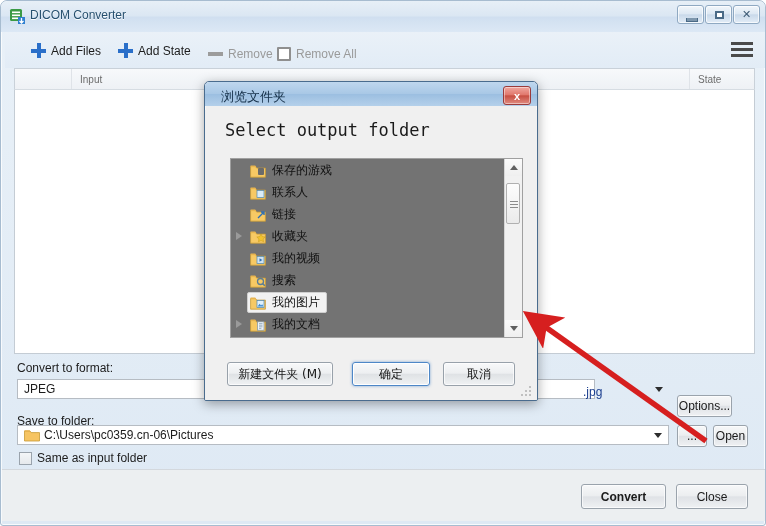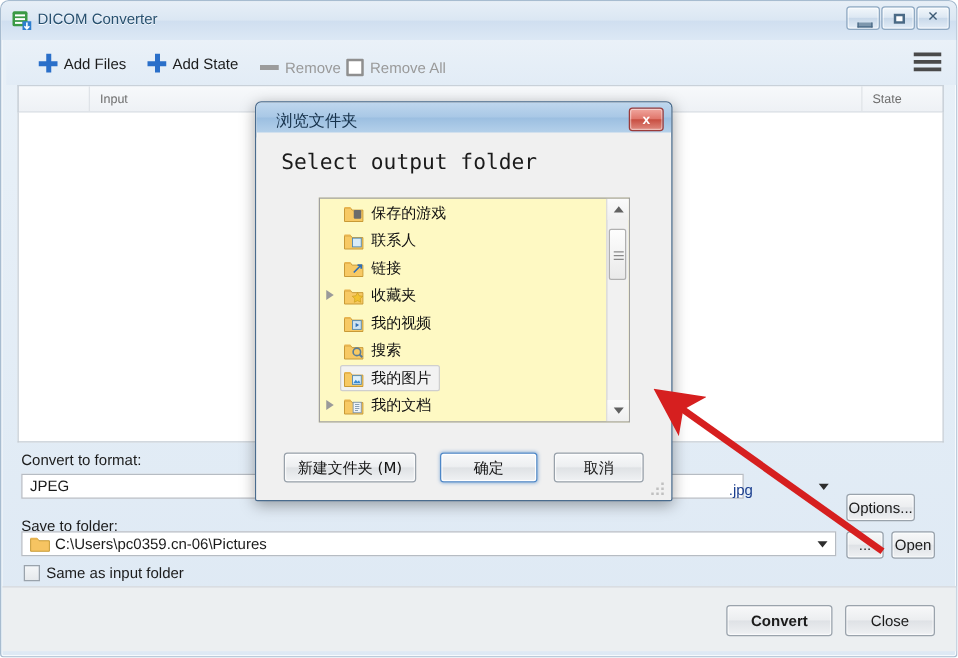--- a/index.html
+++ b/index.html
@@ -218,26 +218,25 @@
   #dlg-body{
     position:absolute;left:0;top:28px;width:100%;bottom:0;
     background:#f0f0f0;
   }
   #dlg-prompt{
     position:absolute;left:20px;top:10px;
     font-family:"DejaVu Sans Mono","Liberation Mono",monospace;
     font-size:17px;color:#1a1a1a;
   }
   #tree-box{
-    position:absolute;left:25px;top:48px;width:249px;height:180px;
-    background:#fef9c3;
+    position:absolute;left:25px;top:48px;width:293px;height:180px;
+    background:#737373;
     box-sizing:border-box;
     border:1px solid #a0a0a0;
     overflow:hidden;
-    margin-left:25px;
   }
   #tree-list{
     position:absolute;left:0;top:0;right:17px;top:0;bottom:0;
     overflow:hidden;
   }
   .tree-row{
     position:relative;height:22px;
     display:flex;align-items:center;
     font-family:"DejaVu Sans","Liberation Sans",sans-serif;
     font-size:12px;color:#111111;

